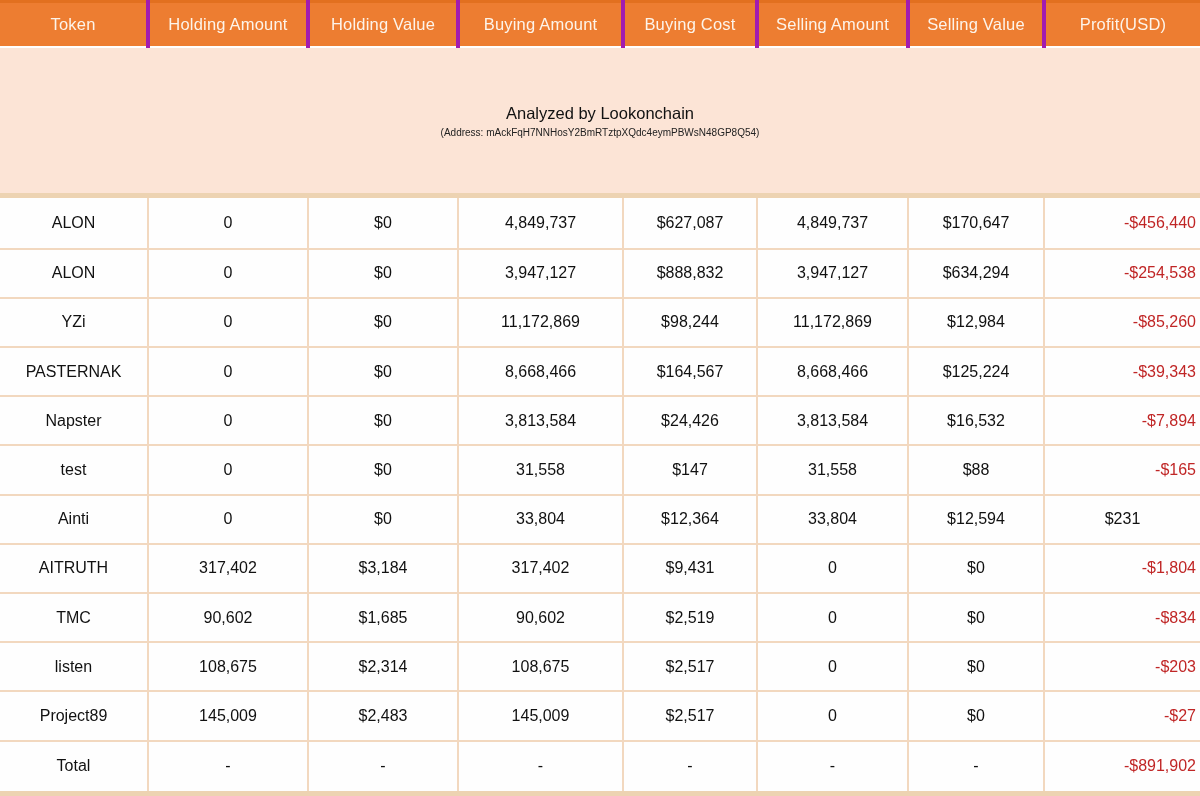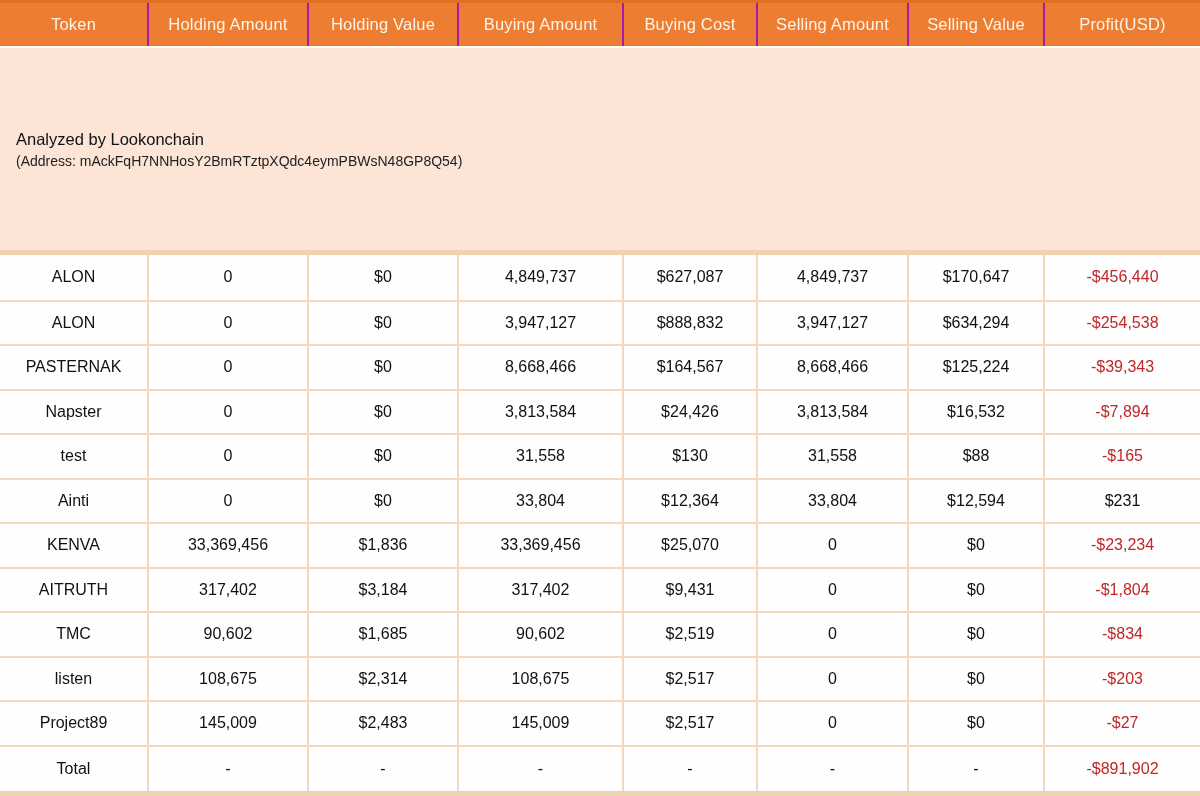--- a/index.html
+++ b/index.html
@@ -23,63 +23,63 @@
   }
   
   thead th {
     background: #ED7D31;
     color: #FDF4EA;
     font-weight: 400;
     font-size: 16.5px;
     height: 43px;
     text-align: center;
     vertical-align: middle;
-    border-left: 2px solid #a21caf;
+    border-left: 4px solid #a21caf;
     border-top: 3px solid #E2701F;
     border-bottom: 2px solid #FFFFFF;
     padding: 0 2px;
     letter-spacing: 0.2px;
   }
   thead th:first-child { border-left: none; }
   
   tr.subtitle-row td {
     background: #FCE4D6;
     height: 57px;
-    text-align: left;
+    text-align: center;
     vertical-align: middle;
     border-bottom: 2px solid #FFFFFF;
-    padding: 16px;
+    padding: 0;
   }
   .subtitle-title {
     font-size: 16.5px;
     color: #111111;
     line-height: 1.35;
   }
   .subtitle-address {
-    font-size: 14px;
+    font-size: 10px;
     color: #222222;
     line-height: 1.3;
     margin-top: 2px;
   }
   
   tbody td {
     background: #FEFEFE;
     border: 2px solid #F2D8BF;
     text-align: center;
     vertical-align: middle;
     font-size: 16px;
     color: #111111;
     padding: 0 4px;
     white-space: nowrap;
     overflow: hidden;
   }
   tbody tr td:first-child { border-left: none; }
   tbody tr td:last-child  { border-right: none; }
   tbody tr:last-child td  { border-bottom: 5px solid #EDD3B2; }
-  td.neg { color: #C02626; }
+  td.neg { color: #C02626; text-align: right; }
 </style>
 </head>
 <body>
 
 <div class="sheet">
   <table class="pnl">
     <colgroup>
       <col style="width:148px">
       <col style="width:160px">
       <col style="width:150px">
@@ -124,20 +124,30 @@
           <td>ALON</td>
           <td>0</td>
           <td>$0</td>
           <td>3,947,127</td>
           <td>$888,832</td>
           <td>3,947,127</td>
           <td>$634,294</td>
           <td class="neg">-$254,538</td>
         </tr>
         <tr>
+          <td>YZi</td>
+          <td>0</td>
+          <td>$0</td>
+          <td>11,172,869</td>
+          <td>$98,244</td>
+          <td>11,172,869</td>
+          <td>$12,984</td>
+          <td class="neg">-$85,260</td>
+        </tr>
+        <tr>
           <td>PASTERNAK</td>
           <td>0</td>
           <td>$0</td>
           <td>8,668,466</td>
           <td>$164,567</td>
           <td>8,668,466</td>
           <td>$125,224</td>
           <td class="neg">-$39,343</td>
         </tr>
         <tr>
@@ -148,46 +158,36 @@
           <td>$24,426</td>
           <td>3,813,584</td>
           <td>$16,532</td>
           <td class="neg">-$7,894</td>
         </tr>
         <tr>
           <td>test</td>
           <td>0</td>
           <td>$0</td>
           <td>31,558</td>
-          <td>$130</td>
+          <td>$147</td>
           <td>31,558</td>
           <td>$88</td>
           <td class="neg">-$165</td>
         </tr>
         <tr>
           <td>Ainti</td>
           <td>0</td>
           <td>$0</td>
           <td>33,804</td>
           <td>$12,364</td>
           <td>33,804</td>
           <td>$12,594</td>
           <td>$231</td>
         </tr>
         <tr>
-          <td>KENVA</td>
-          <td>33,369,456</td>
-          <td>$1,836</td>
-          <td>33,369,456</td>
-          <td>$25,070</td>
-          <td>0</td>
-          <td>$0</td>
-          <td class="neg">-$23,234</td>
-        </tr>
-        <tr>
           <td>AITRUTH</td>
           <td>317,402</td>
           <td>$3,184</td>
           <td>317,402</td>
           <td>$9,431</td>
           <td>0</td>
           <td>$0</td>
           <td class="neg">-$1,804</td>
         </tr>
         <tr>

